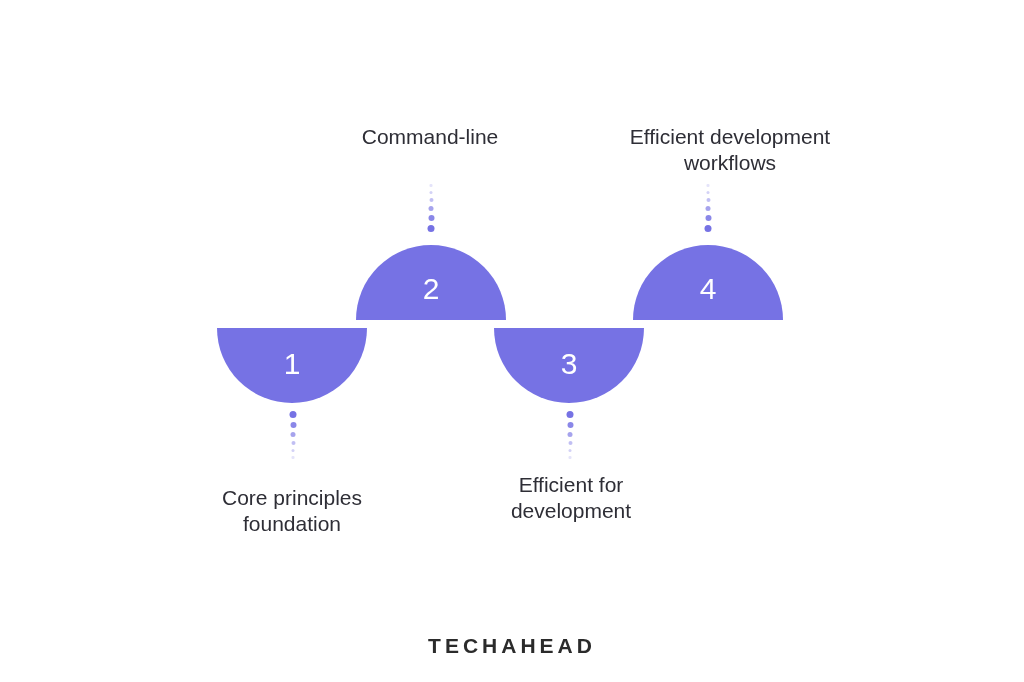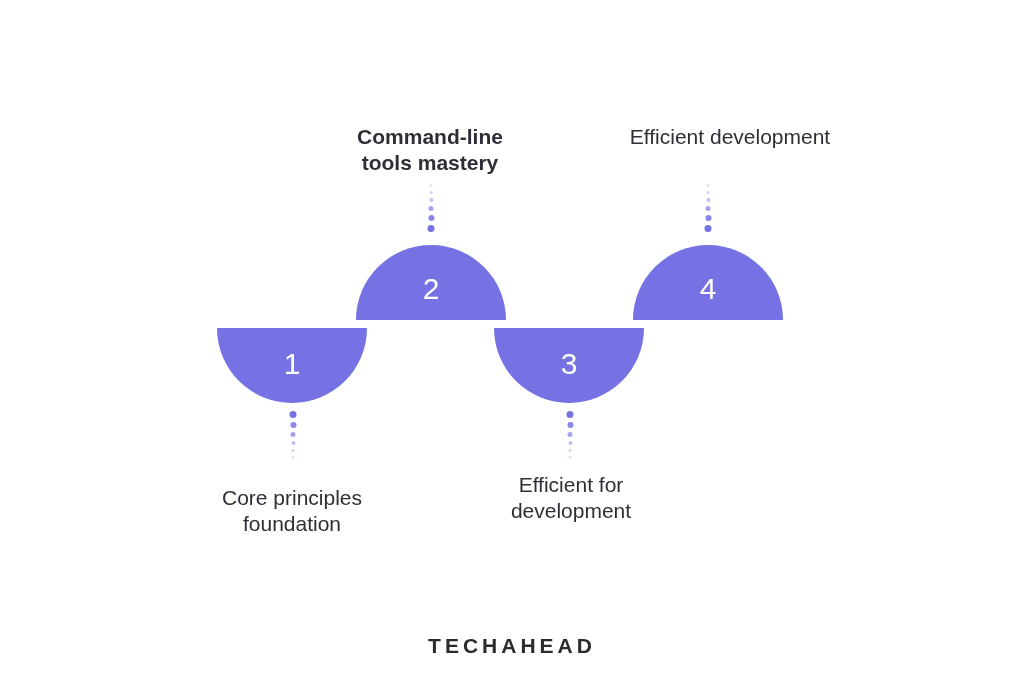--- a/index.html
+++ b/index.html
@@ -33,39 +33,39 @@
   
   .semi1{left:217px;top:328px;}
   .semi2{left:356px;top:245px;}
   .semi3{left:494px;top:328px;}
   .semi4{left:633px;top:245px;}
   .dots1{left:293px;top:411px;}
   .dots2{left:431px;top:184px;}
   .dots3{left:570px;top:411px;}
   .dots4{left:708px;top:184px;}
   .label1{left:292px;top:472px;margin-top:13px;}
-  .label2{left:430px;top:124px;font-weight:bold;}
+  .label2{left:430px;top:124px;}
   .label3{left:571px;top:472px;}
   .label4{left:708px;top:124px;margin-left:22px;}
   
   .brand{position:absolute;left:0;right:0;top:634px;text-align:center;
          font-size:21px;font-weight:800;letter-spacing:4px;color:#2B2B2B;}
 </style>
 </head>
 <body>
 
 <div class="canvas" style="--accent: #7672E4; --text: #2E2E36;">
 
   <div class="label label2">
     <div>Command-line</div>
-    <div>tools mastery</div>
   </div>
 
   <div class="label label4">
     <div>Efficient development</div>
+    <div>workflows</div>
   </div>
 
   <div class="dots dots2">
     <span class="dot s2"></span>
     <span class="dot s3"></span>
     <span class="dot s4"></span>
     <span class="dot s5"></span>
     <span class="dot s6"></span>
     <span class="dot s7"></span>
   </div>

